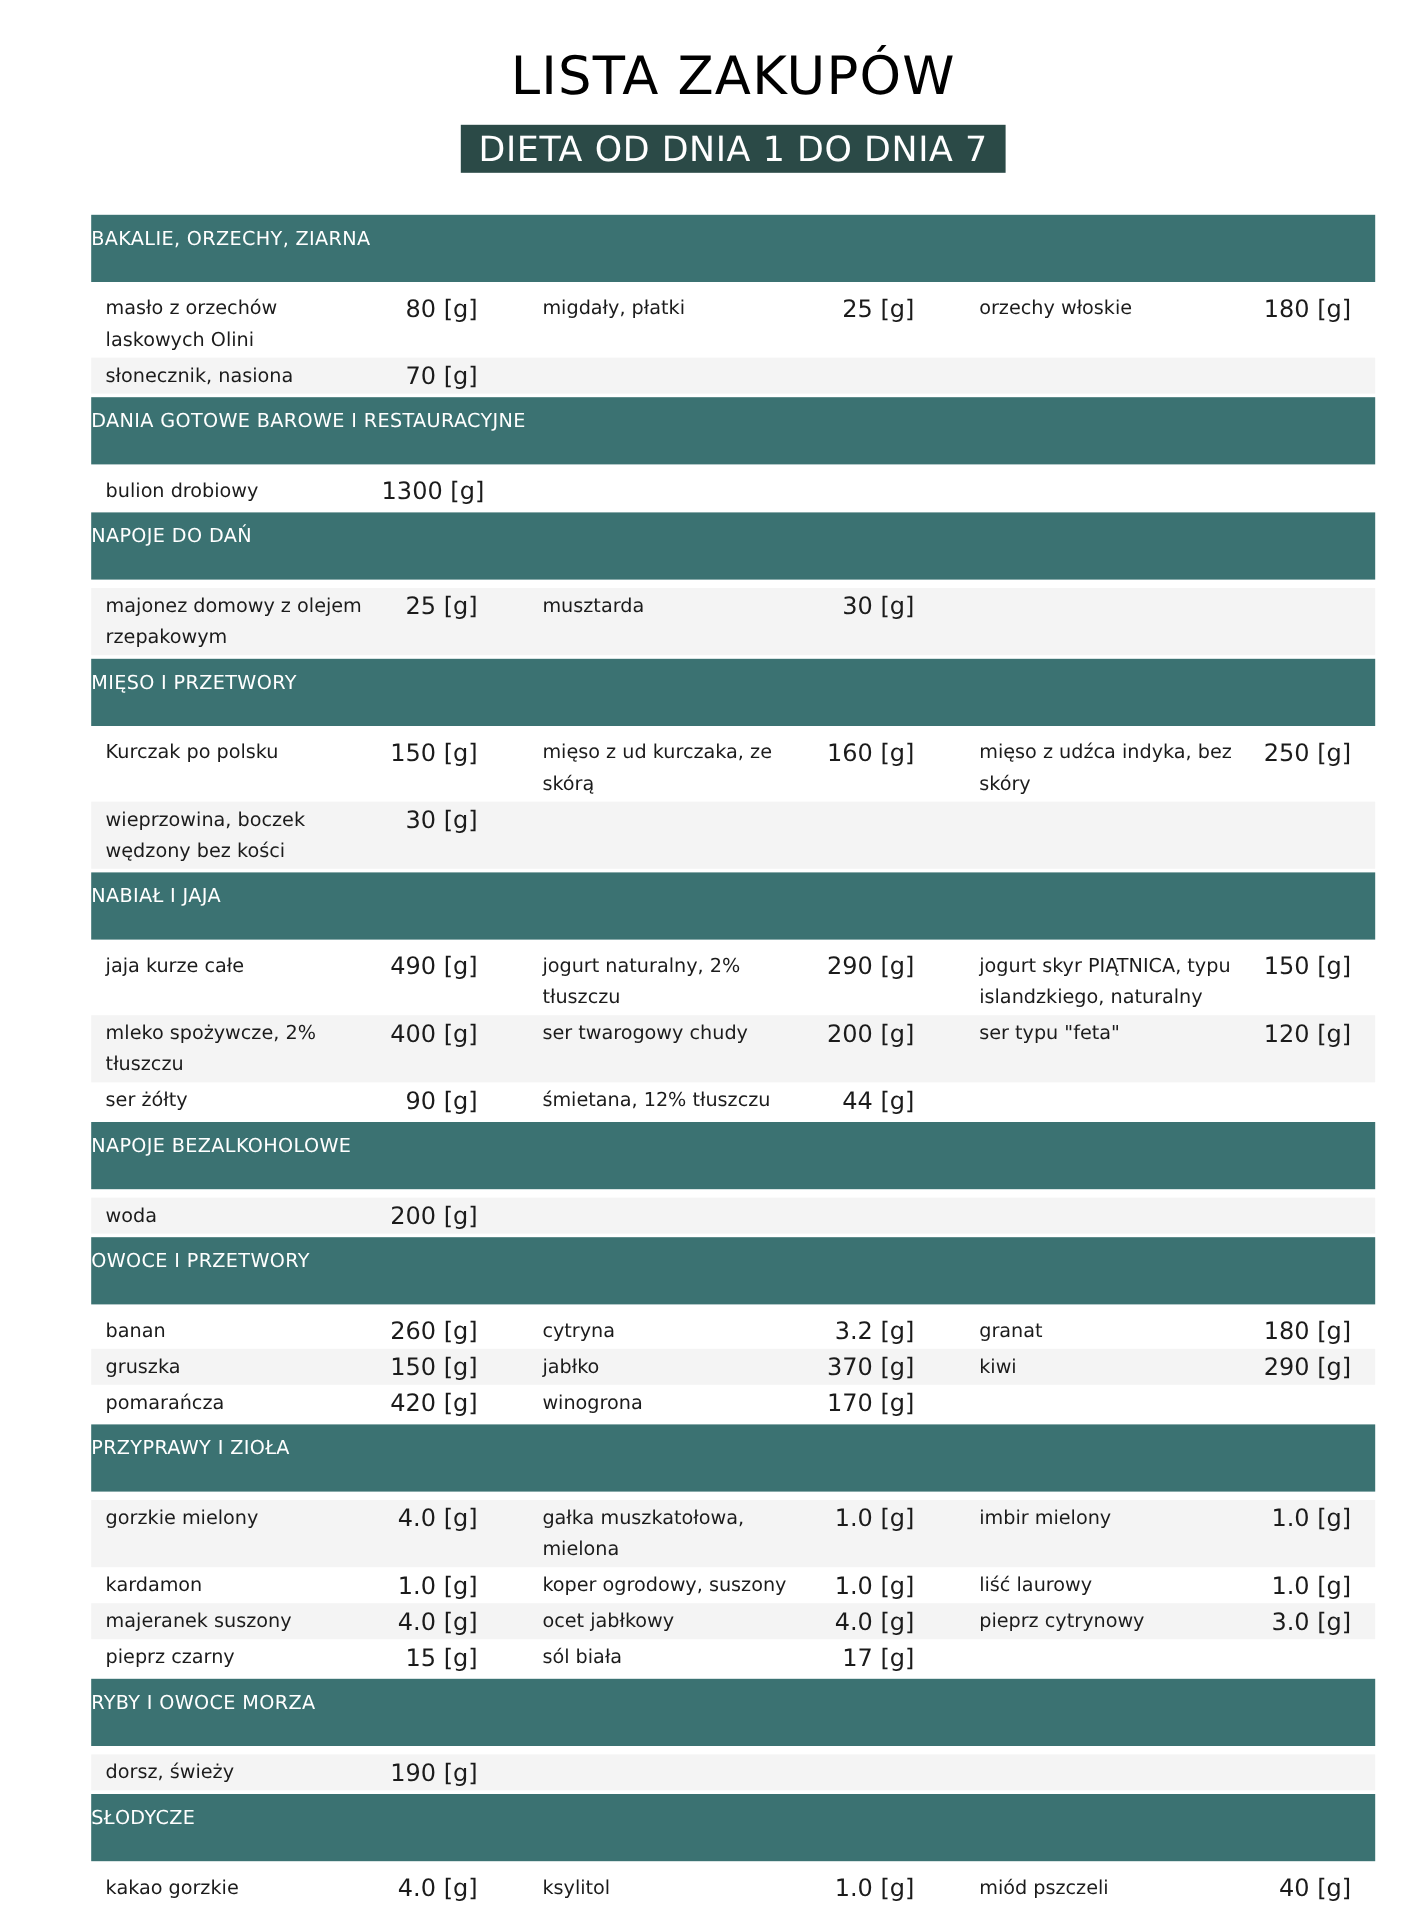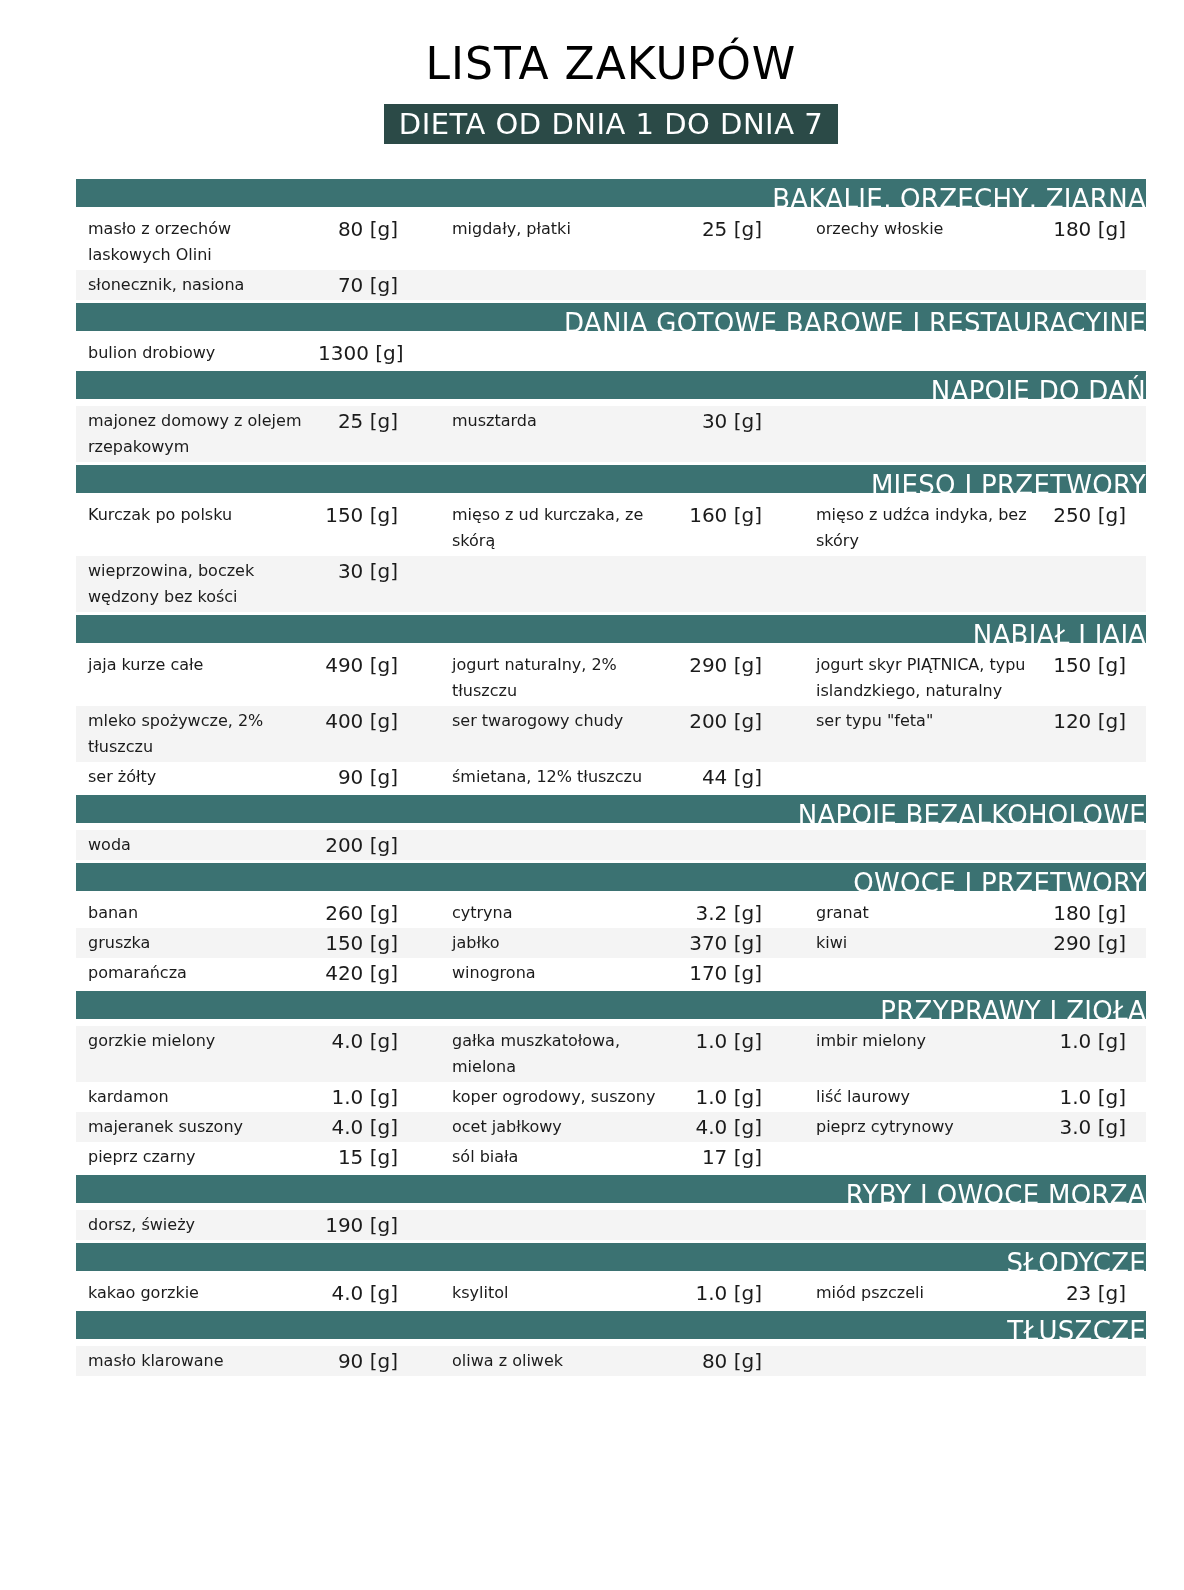--- a/index.html
+++ b/index.html
@@ -24,21 +24,21 @@
     margin:0 0 16px 0;line-height:1.1;
   }
   .subtitle-wrap{text-align:center;margin:0 0 35px 0;}
   .diet-subtitle{
     display:inline-block;background:var(--subtitle-bg);color:var(--header-text);
     font-size:29px;line-height:40px;padding:0 15px;letter-spacing:0.5px;
   }
   .section{margin:0;}
   .section-header{
     background:var(--header-bg);color:var(--header-text);
-    text-align:right;font-size:26px;line-height:40px;height:28px;
+    text-align:left;font-size:16px;line-height:40px;height:56px;
     margin:3px 0 7px 0;letter-spacing:0.3px;
   }
   .item-row{display:flex;padding:2px 0;gap:22px;}
   .item-row.alt{background:var(--stripe-bg);}
   .item-slot{
     flex:1 1 0;display:flex;align-items:flex-start;
     padding-left:12px;padding-right:20px;
   }
   .item-name{
     flex:1 1 auto;font-size:16px;line-height:26px;
@@ -343,21 +343,21 @@
           <div class="item-slot">
             <span class="item-name">kakao gorzkie</span>
             <span class="item-qty">4.0 [g]</span>
           </div>
           <div class="item-slot">
             <span class="item-name">ksylitol</span>
             <span class="item-qty">1.0 [g]</span>
           </div>
           <div class="item-slot">
             <span class="item-name">miód pszczeli</span>
-            <span class="item-qty">23 [g]</span>
+            <span class="item-qty">40 [g]</span>
           </div>
         </div>
       </div>
       <div class="section">
         <div class="section-header">TŁUSZCZE</div>
         <div class="item-row alt">
           <div class="item-slot">
             <span class="item-name">masło klarowane</span>
             <span class="item-qty">90 [g]</span>
           </div>

